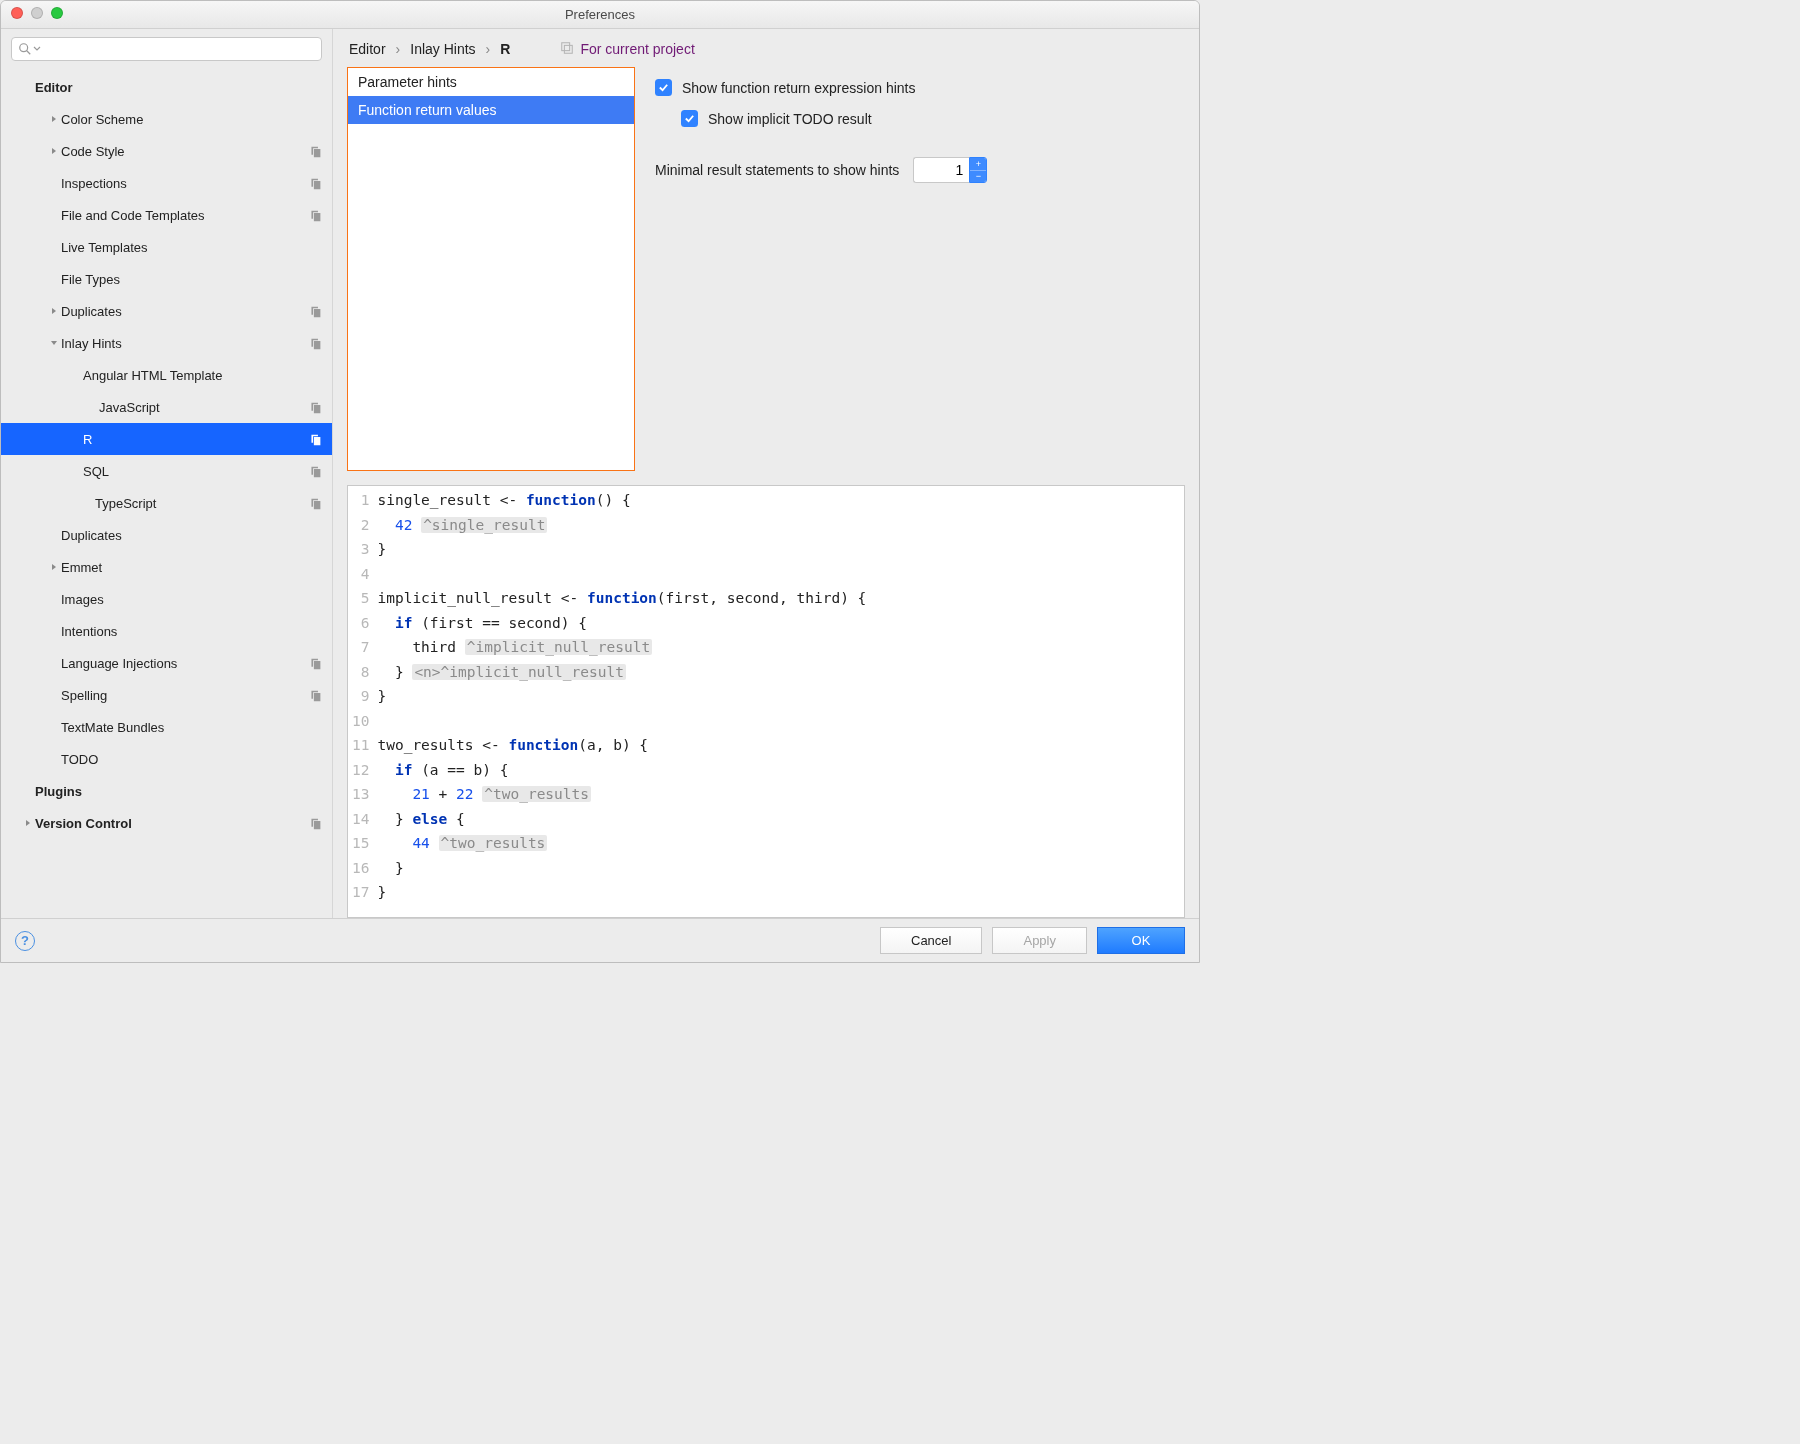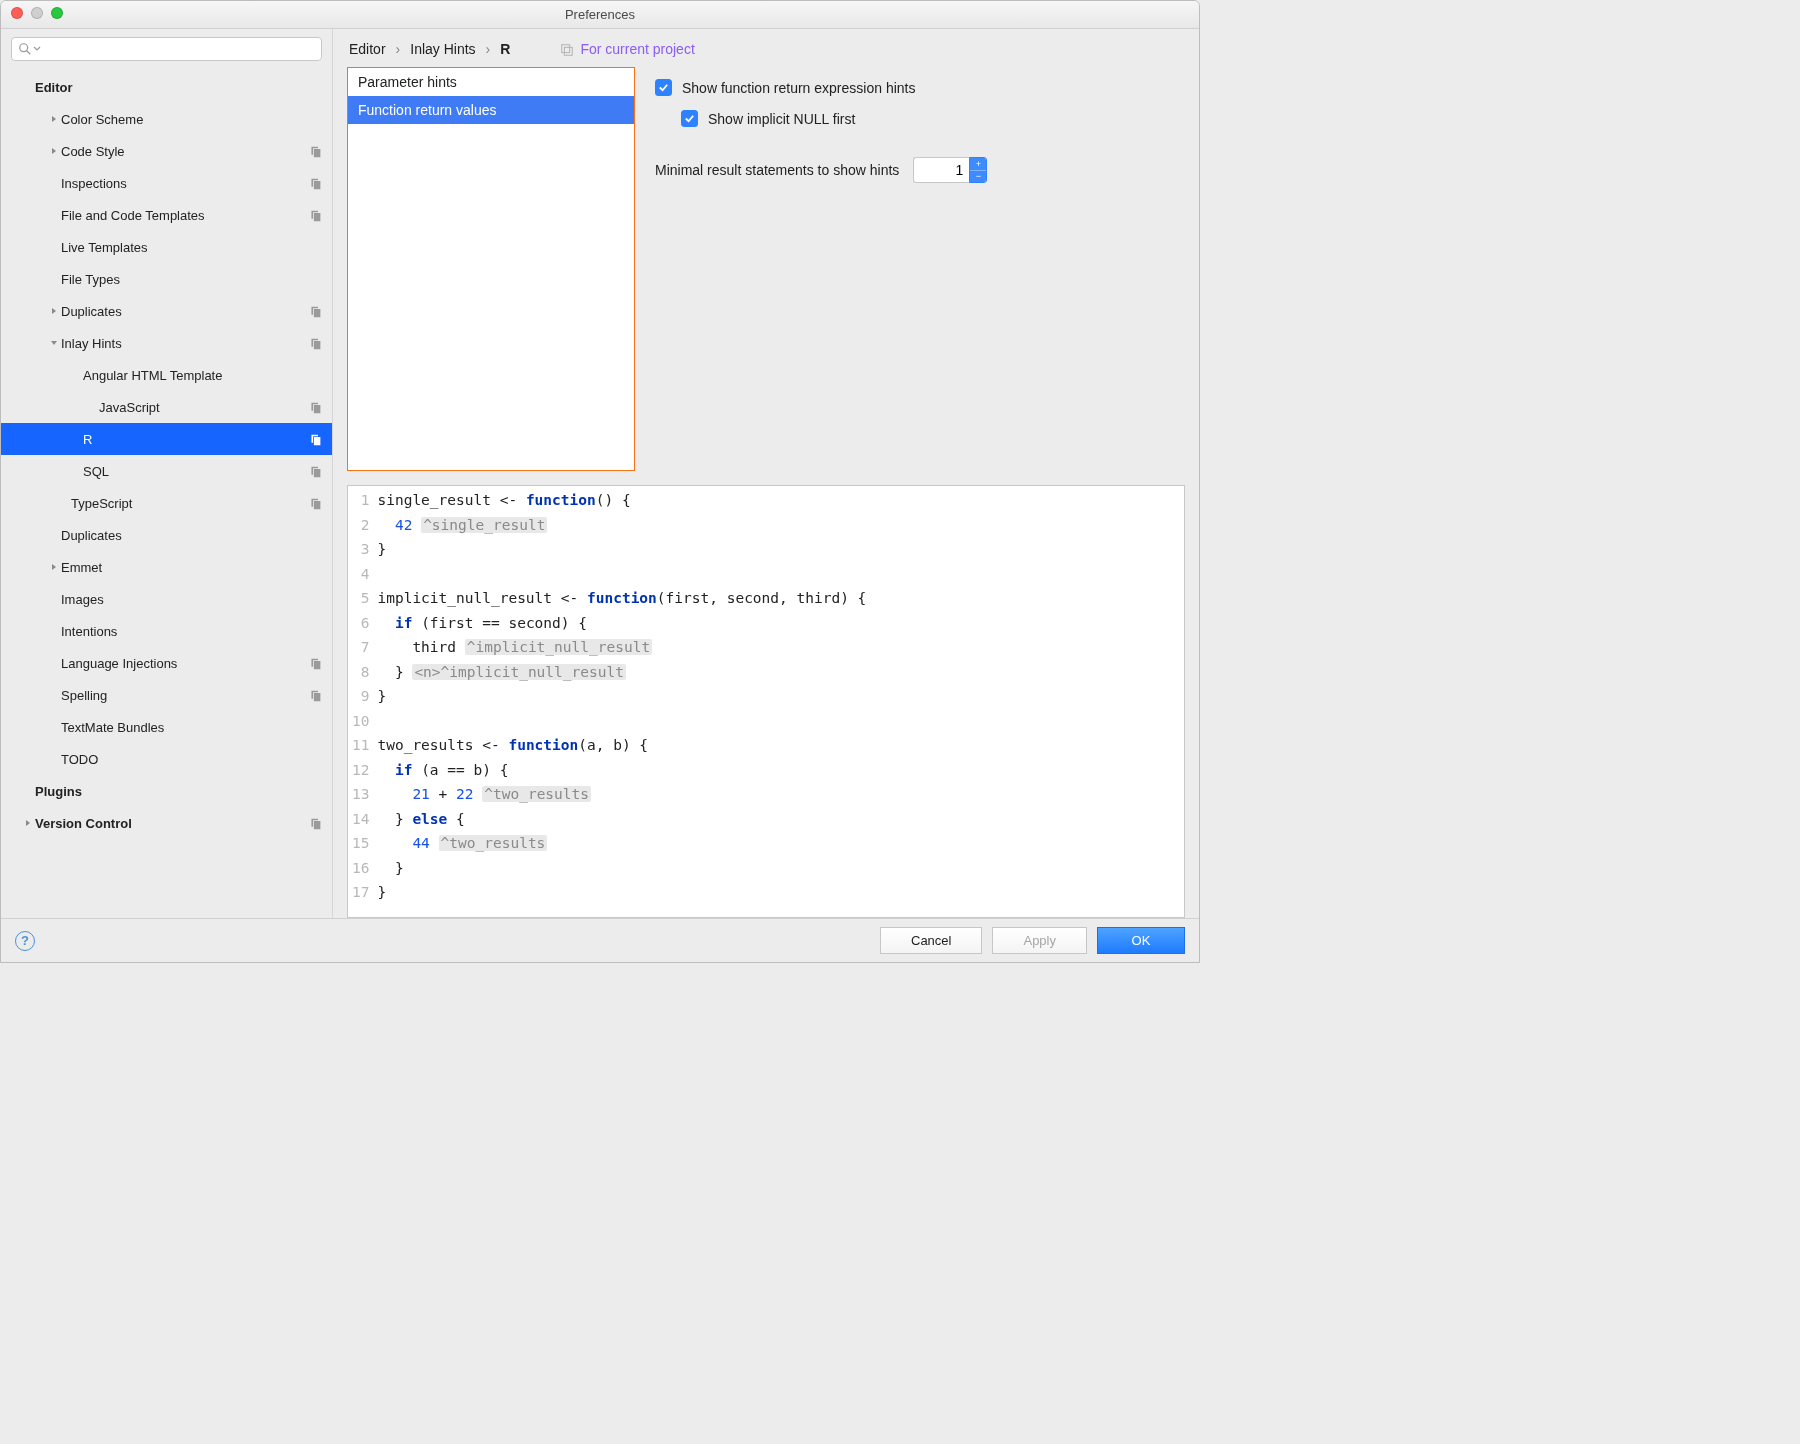--- a/index.html
+++ b/index.html
@@ -26,21 +26,21 @@
   .tree-row .lbl { flex:1; white-space:nowrap; overflow:hidden; text-overflow:ellipsis; }
   .tree-row.bold .lbl { font-weight:600; }
   .copy-ic { width:18px; display:flex; justify-content:center; }
   .copy-ic svg path{ fill:#9a9a9a; }
 
   
   .main { flex:1; display:flex; flex-direction:column; padding:10px 14px 0 14px; min-width:0; }
   .crumbs { display:flex; align-items:center; gap:10px; padding:2px 0 10px 2px; font-size:14px; }
   .crumbs .sep { color:#888; }
   .crumbs .bold { font-weight:700; }
-  .scope { color:#8b5cf6; margin-left:40px; display:flex; align-items:flex-end; gap:6px; }
+  .scope { color:#701a75; margin-left:40px; display:flex; align-items:flex-start; gap:6px; }
   .split-top { display:flex; gap:20px; }
   .hint-list { width:288px; height:404px; background:#fff; border:1px solid #f97316; }
   .hint-item { height:28px; line-height:28px; padding:0 10px; font-size:14px; cursor:default; }
   .hint-item.sel { background:#3e7bf4; color:#fff; }
   .options { flex:1; padding-top:12px; }
   .chk-row { display:flex; align-items:center; gap:10px; font-size:14px; margin-bottom:14px; }
   .chk-row.sub { margin-left:26px; }
   .chkbox { width:17px; height:17px; border-radius:3.5px; background:#2f82ff; display:flex; align-items:center; justify-content:center; }
   .chkbox svg { display:block; }
   .minrow { display:flex; align-items:center; gap:14px; margin-top:30px; font-size:14px; }
@@ -203,21 +203,21 @@
           </div>
           <div class="tree-row" style="padding-left: 68px;">
             <span class="chev"></span>
             <span class="lbl">SQL</span>
             <span class="copy-ic">
               <svg width="13" height="13" viewBox="0 0 16 16">
                 <path d="M3 2h8v2H5v8H3zM6 5h8v10H6z" fill="#9a9a9a"></path>
               </svg>
             </span>
           </div>
-          <div class="tree-row" style="padding-left: 56px;">
+          <div class="tree-row" style="padding-left: 80px;">
             <span class="chev"></span>
             <span class="lbl">TypeScript</span>
             <span class="copy-ic">
               <svg width="13" height="13" viewBox="0 0 16 16">
                 <path d="M3 2h8v2H5v8H3zM6 5h8v10H6z" fill="#9a9a9a"></path>
               </svg>
             </span>
           </div>
           <div class="tree-row" style="padding-left: 46px;">
             <span class="chev"></span>
@@ -322,21 +322,21 @@
                 </svg>
             </div>
             <span>Show function return expression hints</span>
           </div>
           <div class="chk-row sub">
             <div class="chkbox">
               <svg width="11" height="11" viewBox="0 0 12 12">
                   <path d="M2 6 L5 9 L10 3" fill="none" stroke="#fff" stroke-width="2"></path>
                 </svg>
             </div>
-            <span>Show implicit NULL first</span>
+            <span>Show implicit TODO result</span>
           </div>
           <div class="minrow">
             <span>Minimal result statements to show hints</span>
             <div class="numfield">
               <input value="1" style="">
               <div class="stepper">
                 <div class="stepbtn up">+</div>
                 <div class="stepbtn dn">−</div>
               </div>
             </div>

